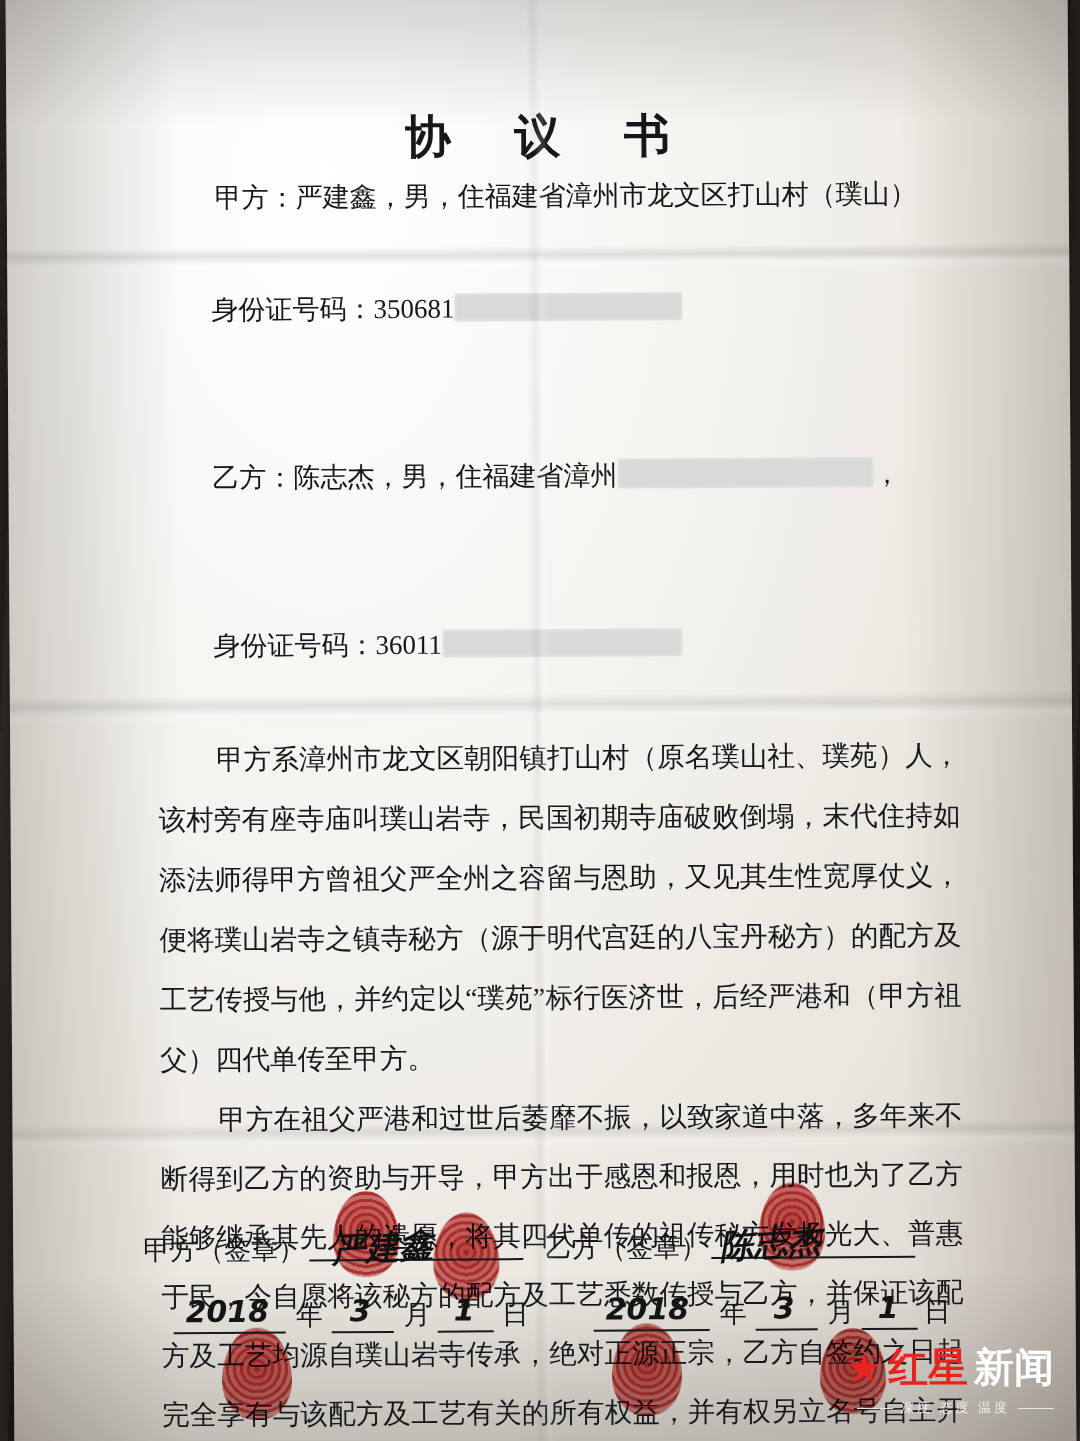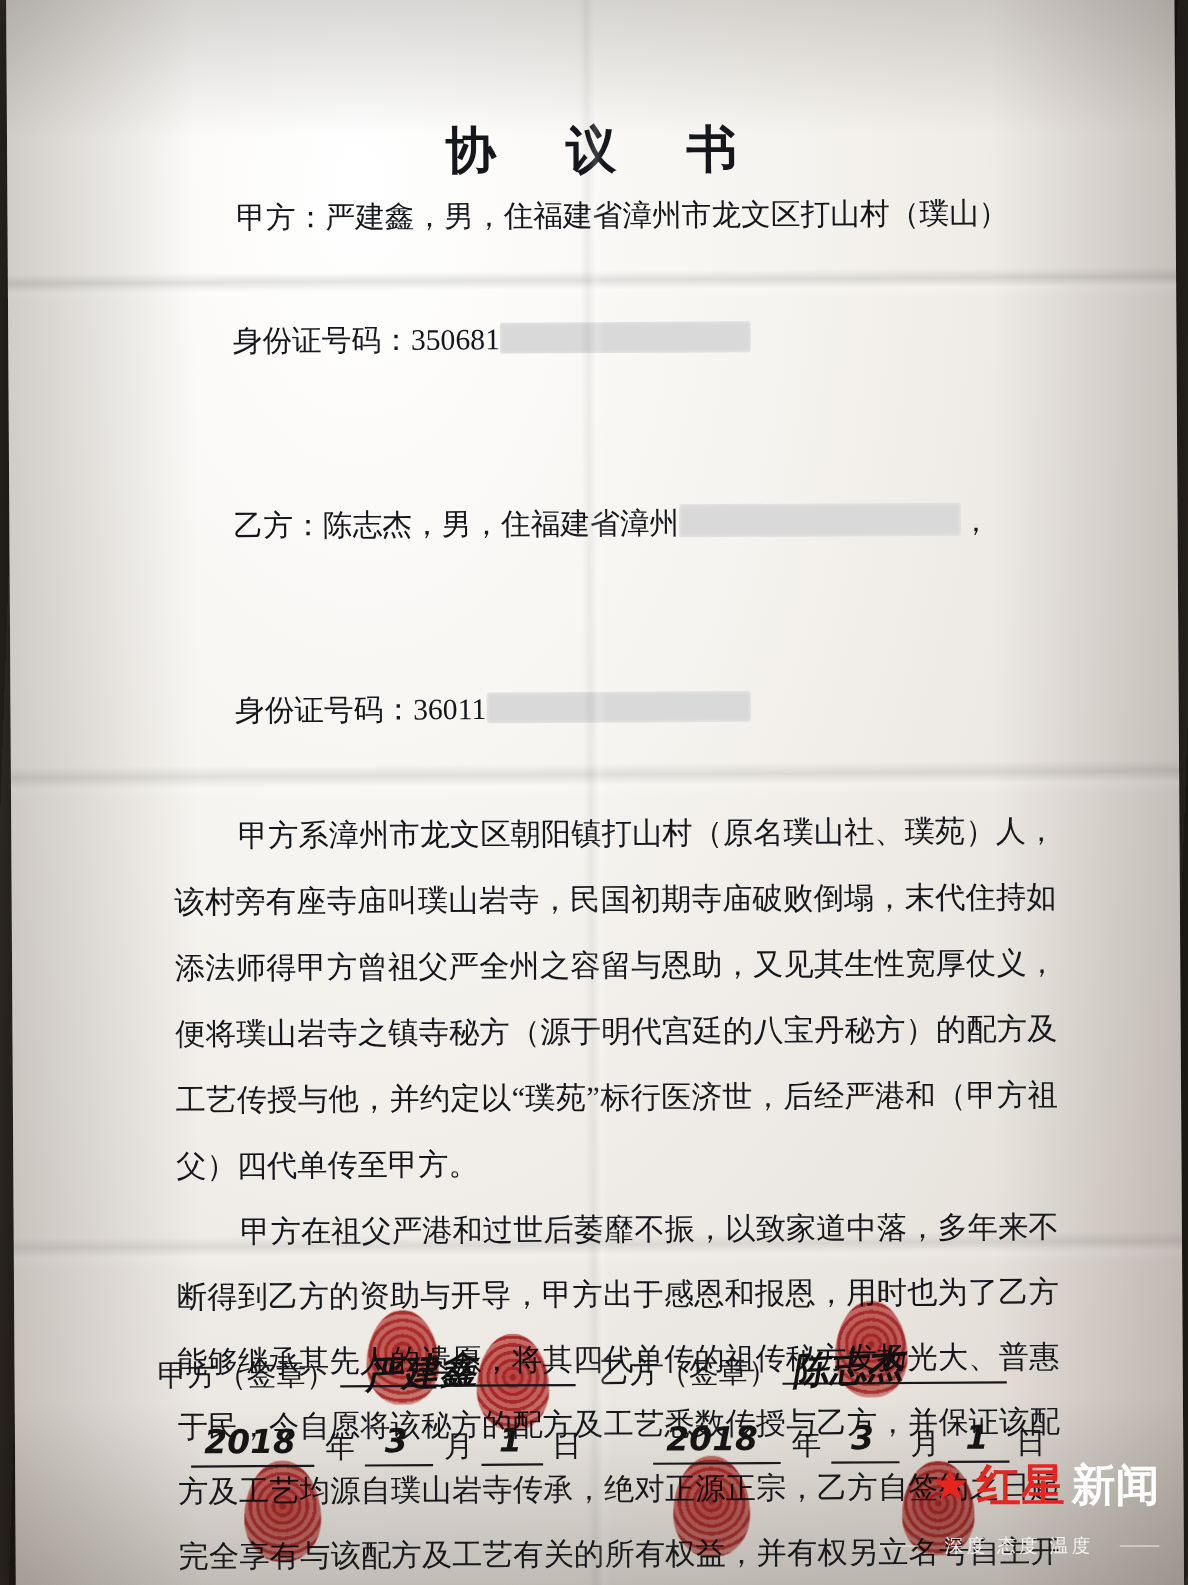--- a/index.html
+++ b/index.html
@@ -191,29 +191,29 @@
     font-weight: bold;
     font-family: "Liberation Serif", serif;
   }
   .wm-white {
     color: #ffffff;
     font-size: 40px;
     font-weight: bold;
     font-family: "Liberation Serif", serif;
   }
   .wm-sub {
-    margin-top: 16px;
+    margin-top: 4px;
     color: #f2f2f2;
-    font-size: 17px;
+    font-size: 13px;
     letter-spacing: 3px;
     font-family: "Liberation Sans", sans-serif;
     display: flex;
     align-items: center;
     justify-content: flex-end;
-    gap: 24px;
+    gap: 8px;
   }
   .wm-rule { display: inline-block; width: 36px; height: 1px; background: #e6e6e6; }
 </style>
 </head>
 <body>
 
 <div id="page">
 
   <div class="bg-dark"></div>
 

